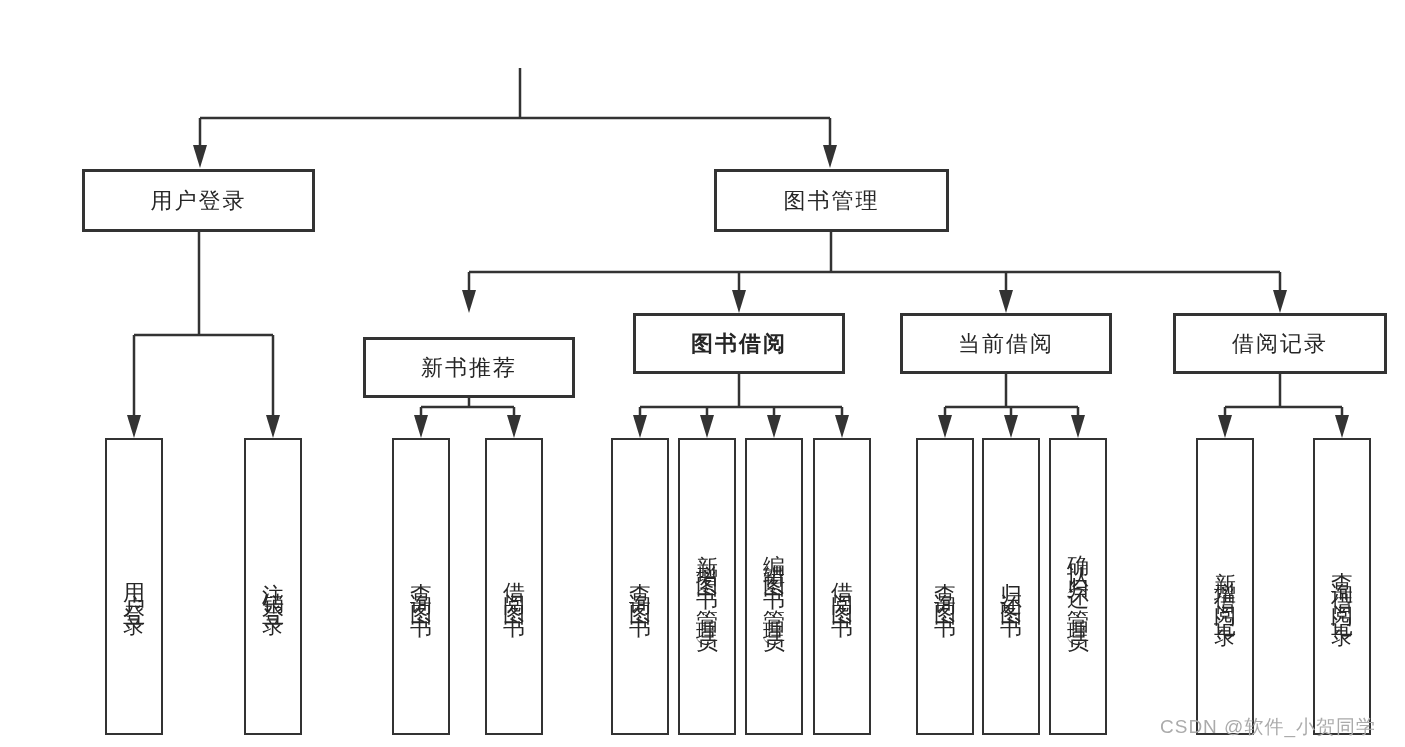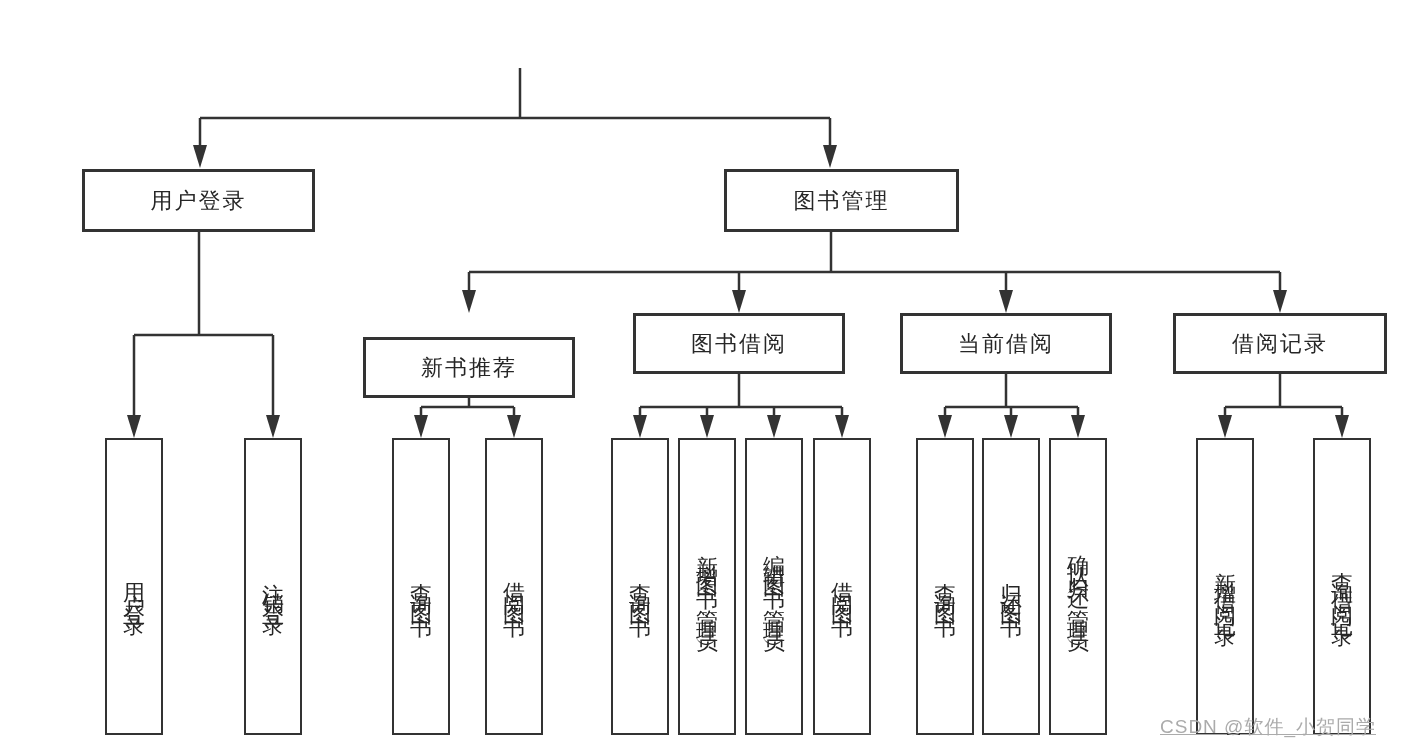--- a/index.html
+++ b/index.html
@@ -39,24 +39,24 @@
     text-orientation: mixed;
     letter-spacing: 11px;
     line-height: 1;
     font-size: 22px;
     color: #262626;
   }
   
   #b-root { left: 21px;  top: 13px;  width: 1004px; height: 55px; }
   
   #b-l2a  { left: 82px;  top: 169px; width: 233px;  height: 63px; }
-  #b-l2b  { left: 714px; top: 169px; width: 235px;  height: 63px; margin-left: 10px; }
+  #b-l2b  { left: 714px; top: 169px; width: 235px;  height: 63px; }
   
   #b-l3a  { left: 363px;  top: 313px; width: 212px; height: 61px; margin-top: 24px; }
-  #b-l3b  { left: 633px;  top: 313px; width: 212px; height: 61px; }
+  #b-l3b  { left: 633px;  top: 313px; width: 212px; height: 61px; font-weight: bold; }
   #b-l3c  { left: 900px;  top: 313px; width: 212px; height: 61px; }
   #b-l3d  { left: 1173px; top: 313px; width: 214px; height: 61px; }
   
   .leaf { top: 438px; width: 58px; height: 297px; border-width: 2.5px; }
   #lf1  { left: 105px;  }
   #lf2  { left: 244px;  }
   #lf3  { left: 392px;  }
   #lf4  { left: 485px;  }
   #lf5  { left: 611px;  }
   #lf6  { left: 678px;  }
@@ -69,21 +69,20 @@
   #lf13 { left: 1313px; }
   #watermark {
     position: absolute;
     left: 1160px;
     top: 714px;
     font-size: 19px;
     color: #ababab;
     letter-spacing: 1px;
     white-space: nowrap;
     z-index: 5;
-    text-decoration: underline;
   }
 </style>
 </head>
 <body>
 
 <div id="stage">
 
   <svg id="wires" viewBox="0 0 1405 747" xmlns="http://www.w3.org/2000/svg">
     <g stroke="#333333" stroke-width="2.5" fill="none">
 

